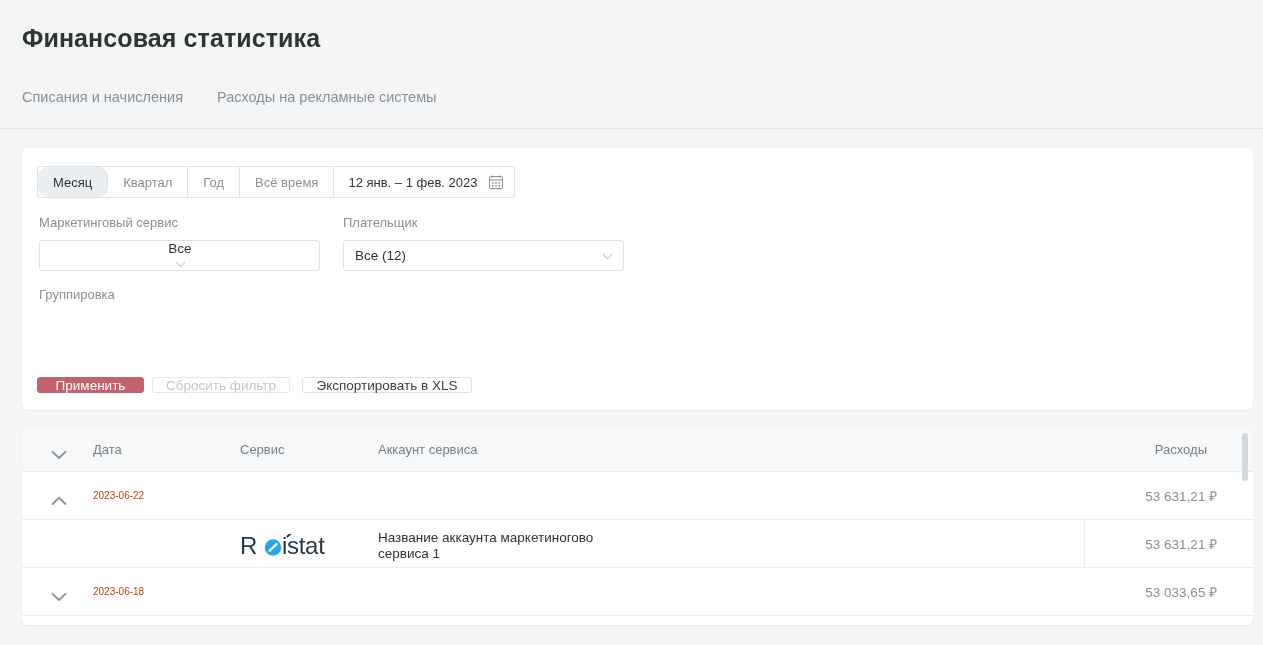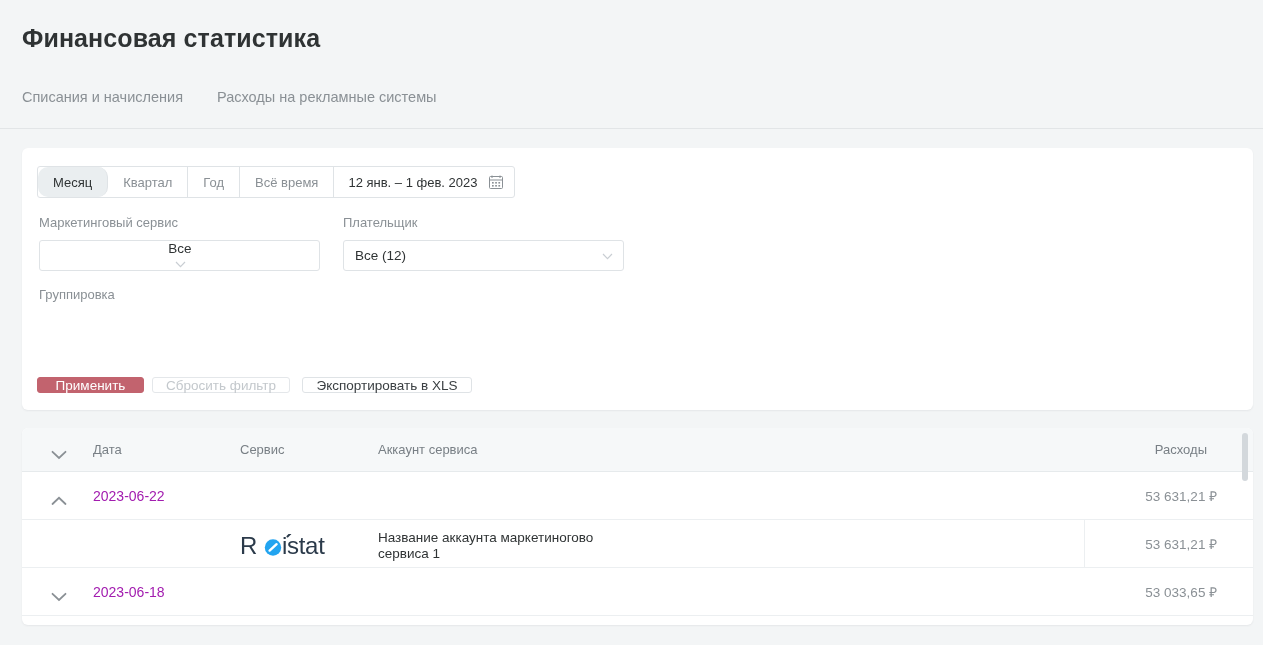--- a/index.html
+++ b/index.html
@@ -97,21 +97,21 @@
   }
   .th { font-size: 13px; color: #787f85; position: absolute; }
 
   .row {
     height: 48px; background: #fff; position: relative;
     border-bottom: 1px solid #eceff1;
     display: flex; align-items: center;
   }
   .row.sub { height: 48px; }
   .cell { position: absolute; font-size: 13.5px; color: #2f3334; }
-  .cell-date { font-size: 14px; color: #a21caf; }
+  .cell-date { font-size: 10px; color: #c2410c; }
   .cell-amount { font-size: 13.5px; color: #8a9095; }
   .vdiv { position: absolute; top: 0; bottom: 0; width: 1px; background: #eceff1; }
 
   .chev-row { position: absolute; width: 16px; height: 10px; }
 
   .acct-name {
     position: absolute; font-size: 13.5px; color: #2f3334;
     line-height: 16px; width: 260px;
   }
 

